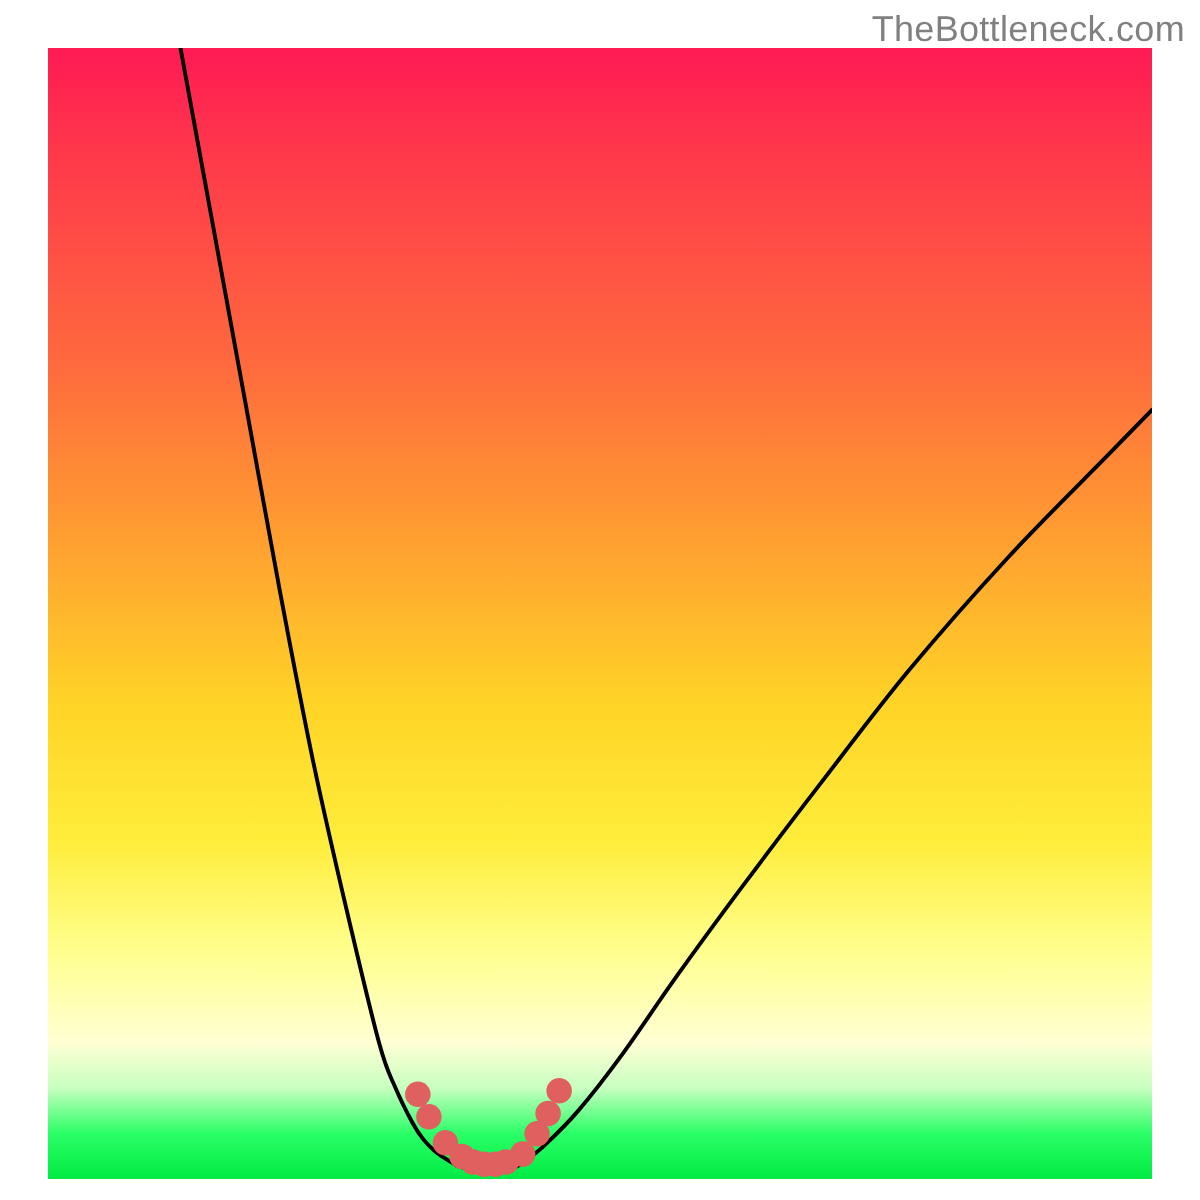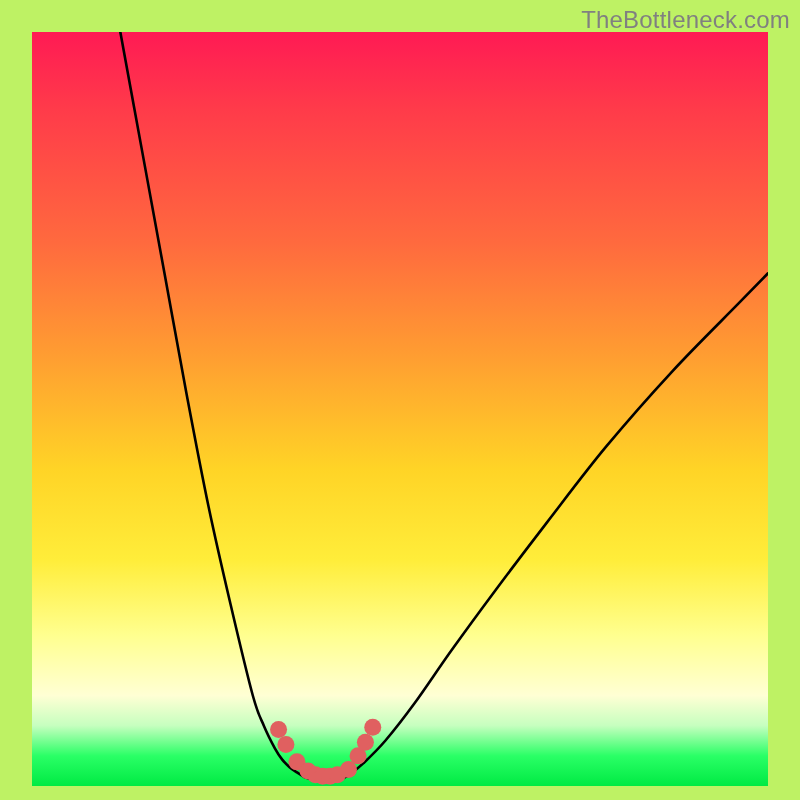--- a/index.html
+++ b/index.html
@@ -10,21 +10,21 @@
     background: #000;
     overflow: hidden;
     font-family: Arial, Helvetica, sans-serif;
   }
   .frame {
     position: absolute;
     left: 0;
     top: 0;
     width: 800px;
     height: 800px;
-    background: #bef264;
+    background: #ffffff;
   }
   .plot {
     position: absolute;
     left: 32px;
     top: 32px;
     width: 736px;
     height: 754px;
     
     background: linear-gradient(
       to bottom,

